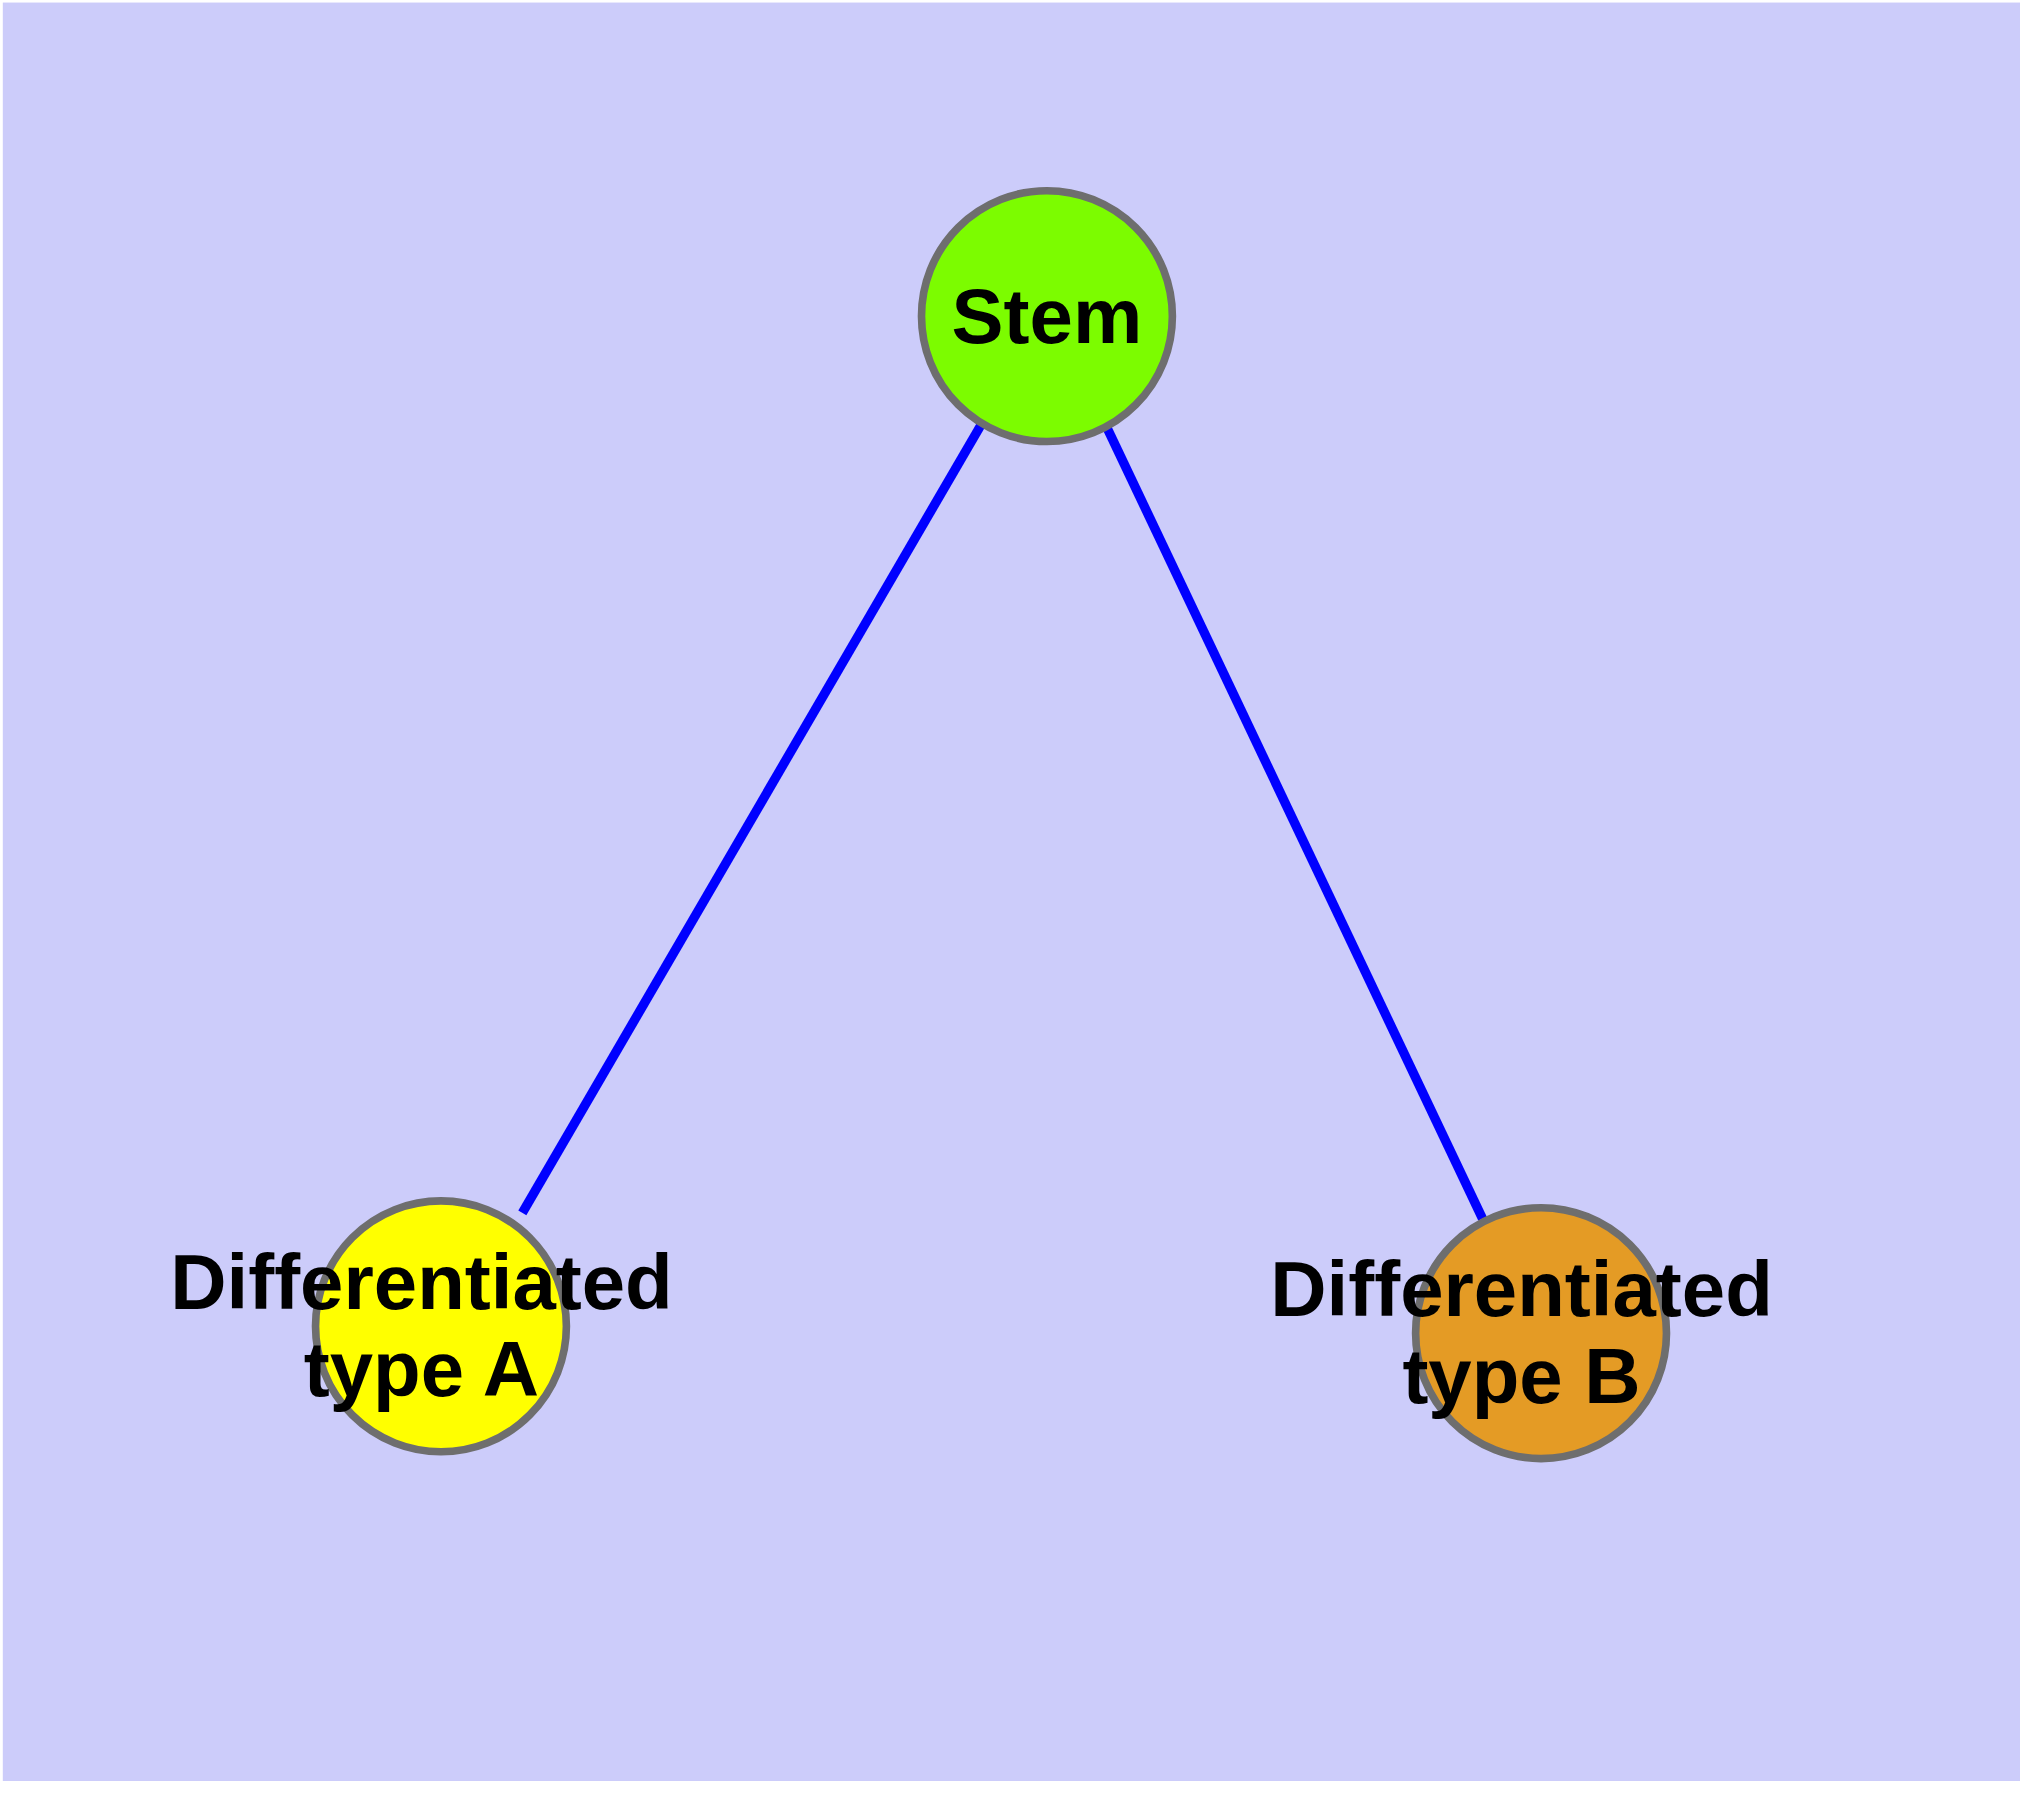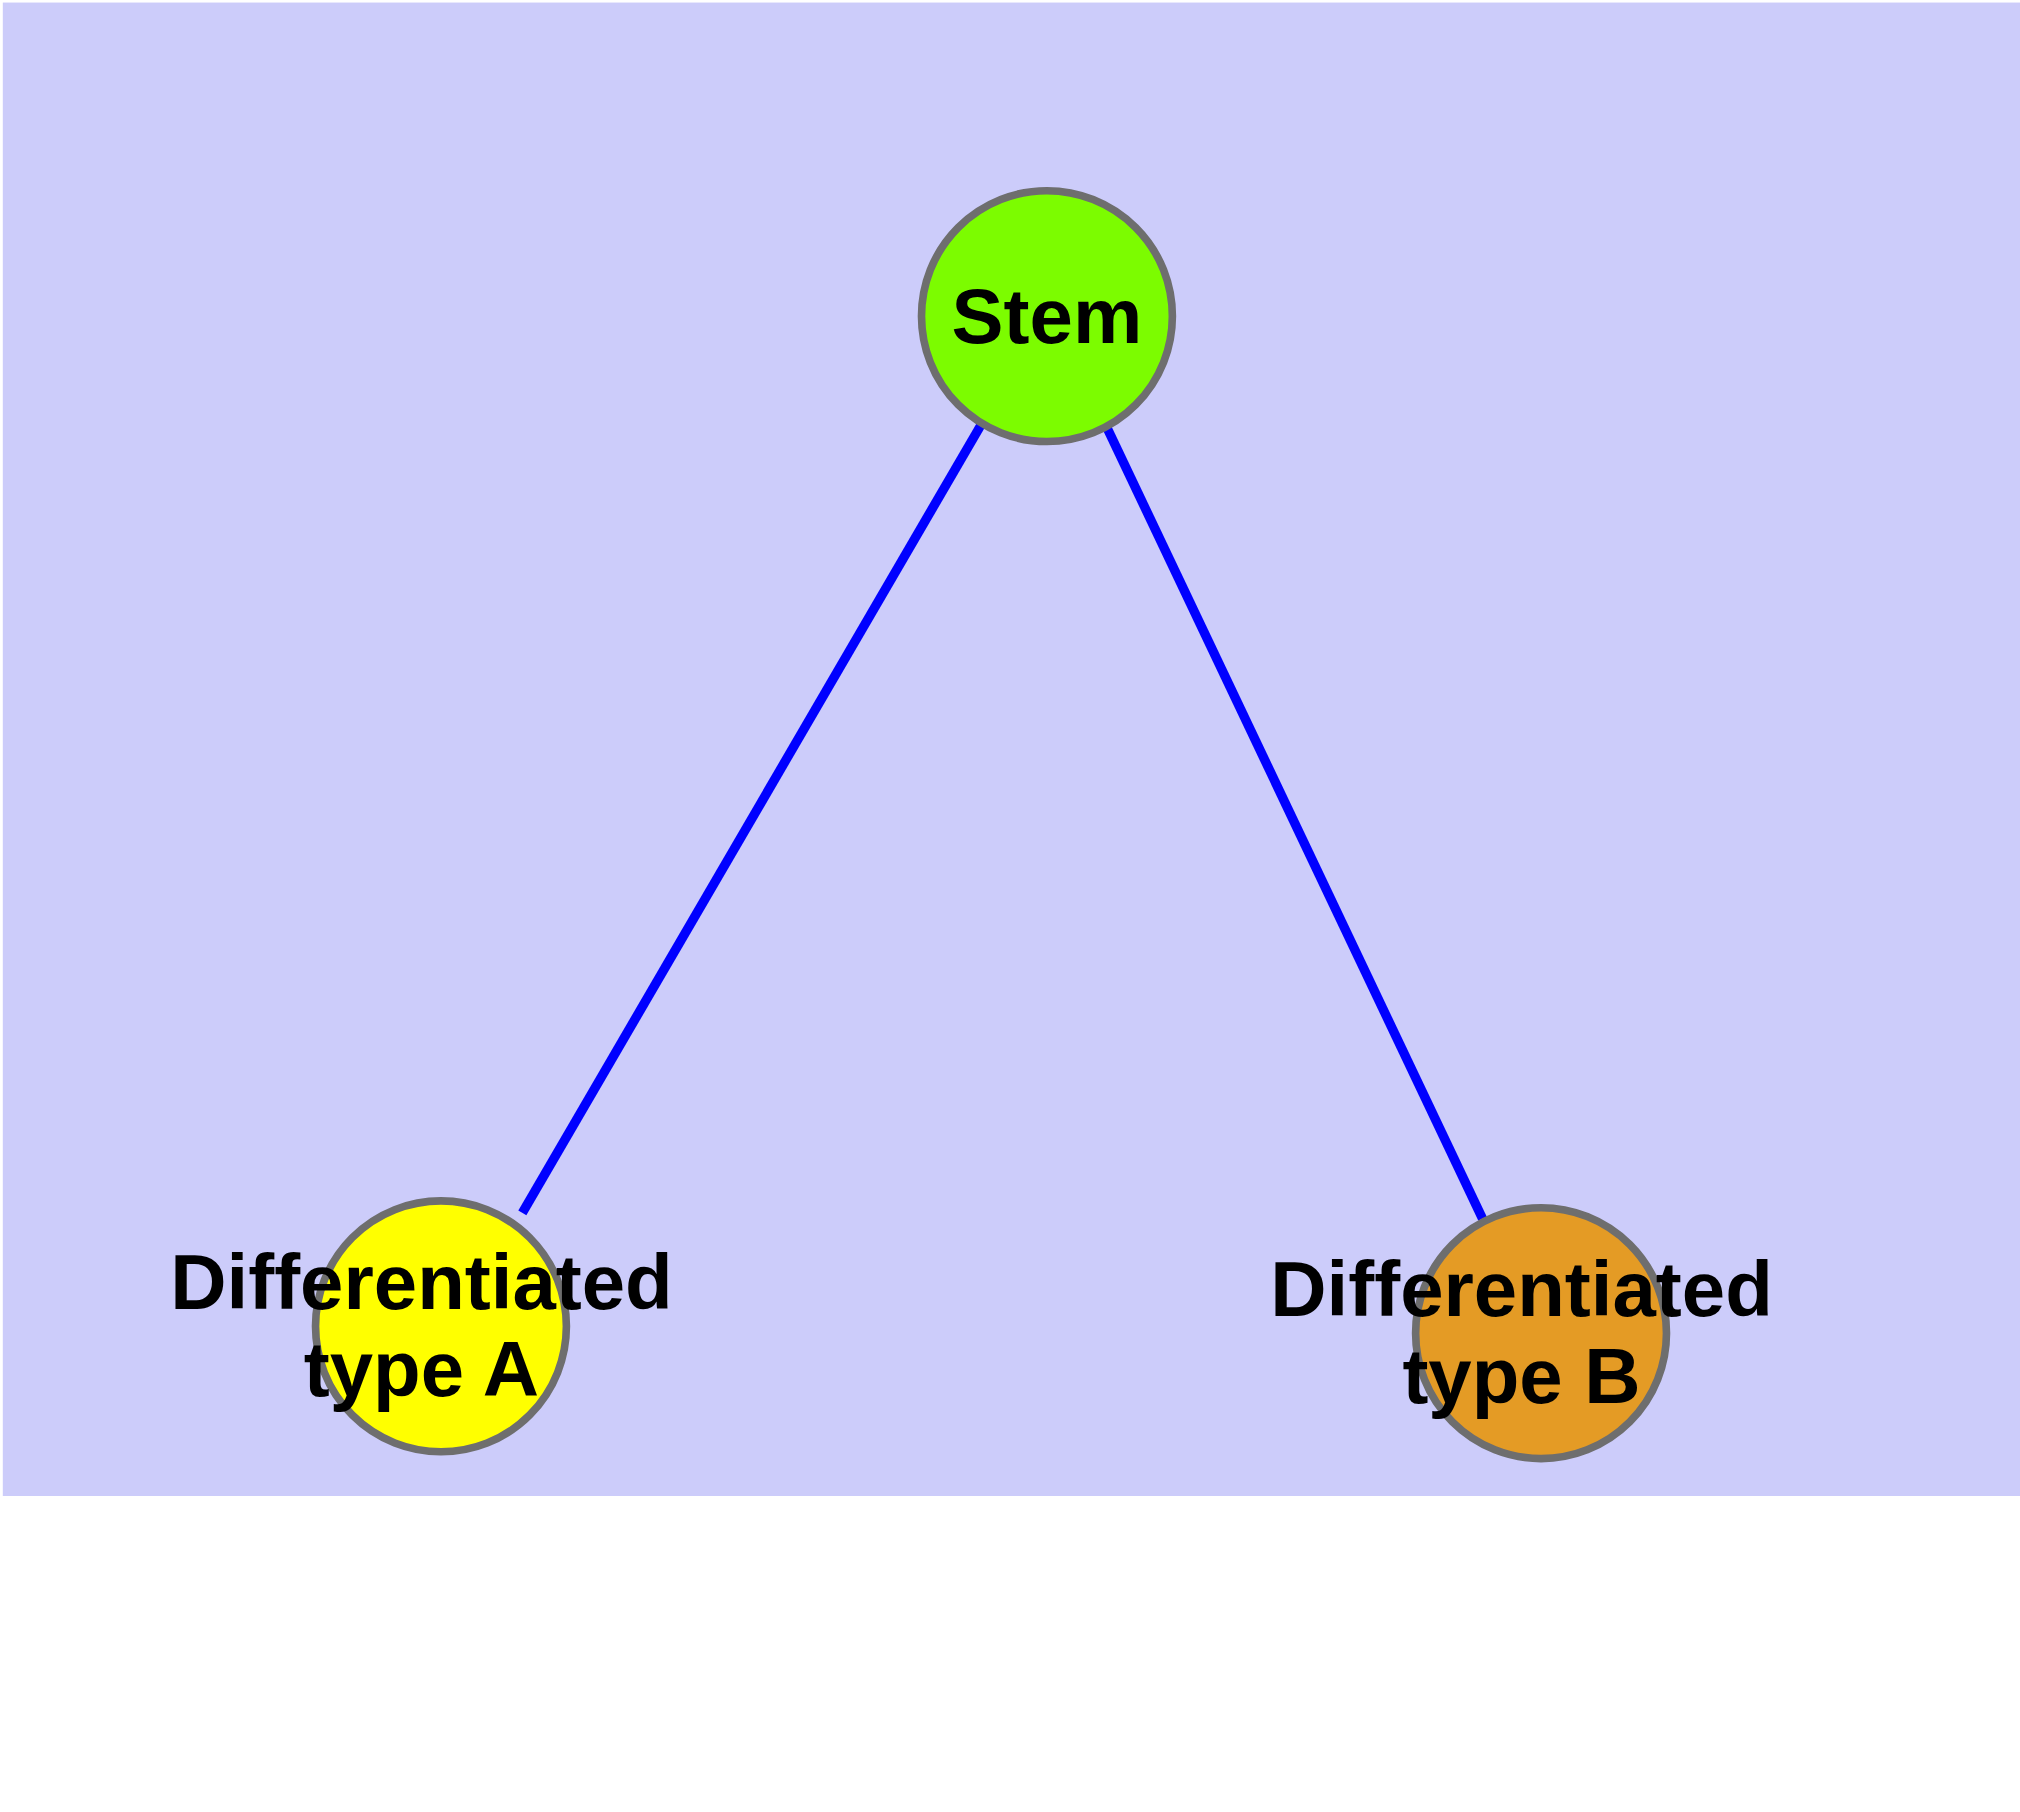--- a/index.html
+++ b/index.html
@@ -3,21 +3,21 @@
 <meta charset="utf-8">
 <style>
   html, body {
     margin: 0;
     padding: 0;
     background: #ffffff;
   }
   #canvas {
     position: relative;
     width: 2021px;
-    height: 1496px;
+    height: 1781px;
     background: #ffffff;
     overflow: hidden;
     font-family: "Liberation Sans", sans-serif;
   }
   #graph-svg {
     position: absolute;
     top: 0;
     left: 0;
     width: 2021px;
     height: 1812px;

